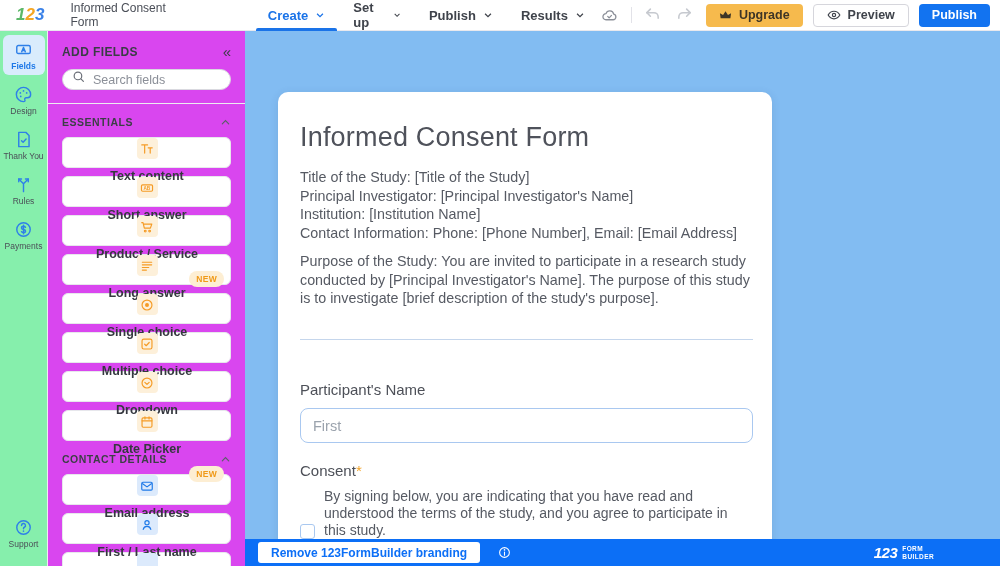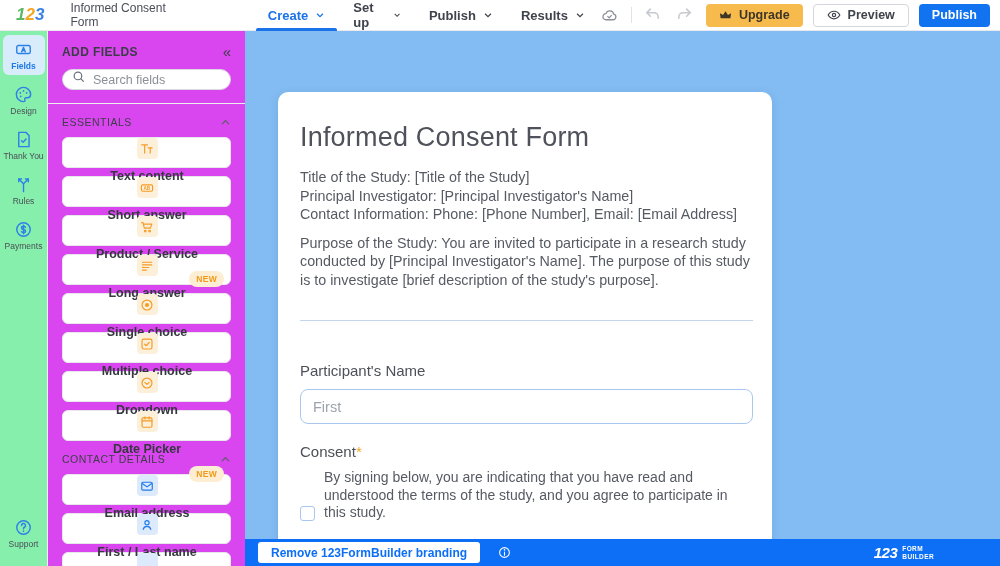--- a/index.html
+++ b/index.html
@@ -53,21 +53,21 @@
   .panel-title { font-size:12px; font-weight:700; color:#3a3d45; letter-spacing:.4px; }
   .collapse { font-size:15px; color:#3a3d45; cursor:pointer; line-height:1; }
   .search { display:flex; gap:8px; height:21px; border:1px solid #d9d9df;
             border-radius:12px; padding:0 9px; margin-bottom:13px; background:#fff; }
   .search svg { width:13px; height:13px; stroke:#6b6f78; flex:none; }
   .search input { border:none; outline:none; width:100%; font-size:12.5px; color:#3a3d45;
                   font-family:"Liberation Sans", sans-serif; }
   .search input::placeholder { color:#8b8f98; }
   .panel-divider { border-top:1px solid #ececf1; margin:0 -14px; }
   .section-head { display:flex; align-items:center; justify-content:space-between; margin:12px 0 9px; cursor:pointer; }
-  .section-title { font-size:10.5px; font-weight:400; color:#3c3f46; letter-spacing:.5px; }
+  .section-title { font-size:10.5px; font-weight:700; color:#3c3f46; letter-spacing:.5px; }
   .section-head svg { width:11px; height:11px; stroke:#5b5f68; }
   .field-item { display:flex; align-items:center; gap:10px; height:31px; border:1px solid #e7e7ec;
                 border-radius:6px; padding:0 6px 0 7px; margin-bottom:8px; background:#fff; cursor:grab;flex-direction:column; }
   .tile { width:21px; height:21px; border-radius:4px; display:flex; align-items:center; justify-content:center; flex:none; }
   .tile svg { width:14px; height:14px; }
   .tile-orange { background:#fdf0da; color:#f59b25; }
   .tile-blue { background:#dceafc; color:#1e79e8; }
   .tile svg { stroke:currentColor; }
   .fi-label { font-size:12.5px; font-weight:700; color:#35383f; white-space:nowrap; }
   .badge { margin-left:auto; background:#fdeed3; color:#f09a18; font-size:8.5px; font-weight:800;
@@ -358,20 +358,21 @@
       <span class="tile tile-blue"></span>
     </div>
   </div>
 
   <div class="canvas">
     <div class="card">
       <div class="form-title">Informed Consent Form</div>
       <div class="form-par">
         <div>Title of the Study: [Title of the Study]</div>
         <div>Principal Investigator: [Principal Investigator's Name]</div>
+        <div>Institution: [Institution Name]</div>
         <div>Contact Information: Phone: [Phone Number], Email: [Email Address]</div>
       </div>
       <div class="form-par">Purpose of the Study: You are invited to participate in a research study conducted by [Principal Investigator's Name]. The purpose of this study is to investigate [brief description of the study's purpose].</div>
       <div class="card-divider"></div>
 
       <div class="f-label">Participant's Name</div>
       <div class="name-row">
         <div class="name-col">
           <input class="t-input" type="text" placeholder="First" style="">
         </div>

